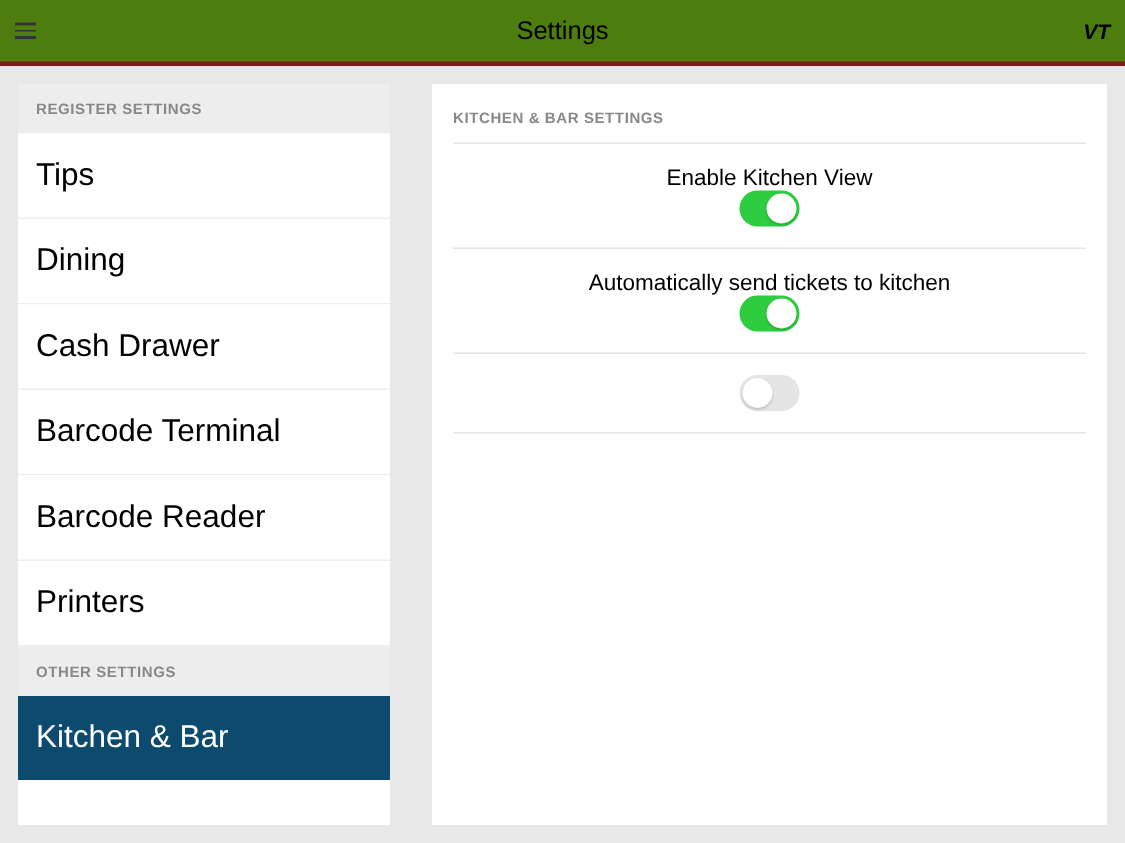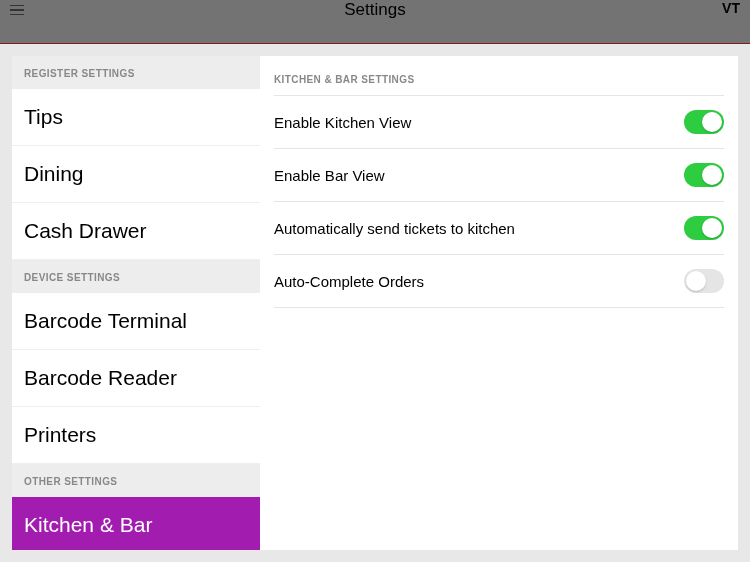--- a/index.html
+++ b/index.html
@@ -4,26 +4,27 @@
   <style>
     * { box-sizing: border-box; margin: 0; padding: 0; }
     body {
       font-family: -apple-system, BlinkMacSystemFont, "Helvetica Neue", Arial, sans-serif;
       background: #e8e8e8;
       width: 750px;
       height: 562px;
       overflow: hidden;
     }
     .header {
-      background: #737373;
+      background: #4d7c0f;
       height: 44px;
       display: flex;
+      align-items: center;
       justify-content: space-between;
       padding: 0 10px;
-      border-bottom: 1px solid #7f1d1d;
+      border-bottom: 3px solid #7f1d1d;
     }
     .menu-icon {
       width: 20px;
       height: 20px;
       display: flex;
       flex-direction: column;
       justify-content: center;
       gap: 3px;
       cursor: pointer;
     }
@@ -38,26 +39,27 @@
       font-weight: 500;
       color: #000;
       position: absolute;
       left: 50%;
       transform: translateX(-50%);
     }
     .header-right {
       font-size: 14px;
       font-weight: 600;
       color: #000;
+      font-style: italic;
     }
     .content {
       display: flex;
       height: calc(100% - 44px);
       padding: 12px;
-      gap: 0;
+      gap: 28px;
     }
     .sidebar {
       width: 248px;
       background: #fff;
       overflow-y: auto;
       display: flex;
       flex-direction: column;
     }
     .section-header {
       background: #ededed;
@@ -69,39 +71,40 @@
     }
     .sidebar-item {
       padding: 16px 12px;
       font-size: 21px;
       color: #000;
       border-bottom: 1px solid #eee;
       cursor: pointer;
       background: #fff;
     }
     .sidebar-item.selected {
-      background: #a21caf;
+      background: #0c4a6e;
       color: #fff;
       border-bottom: none;
     }
     .main {
       flex: 1;
       background: #fff;
       padding: 0 14px;
     }
     .main .section-header {
       background: #fff;
       padding: 18px 0 10px 0;
     }
     .setting-row {
       display: flex;
       align-items: center;
       justify-content: space-between;
       padding: 14px 0;
       border-top: 1px solid #e5e5e5;
+      flex-direction: column;
     }
     .setting-label {
       font-size: 15px;
       color: #000;
     }
     .toggle {
       width: 40px;
       height: 24px;
       border-radius: 12px;
       position: relative;
@@ -140,49 +143,41 @@
   <div class="header-title">Settings</div>
   <div class="header-right">VT</div>
 </div>
 
 <div class="content">
   <div class="sidebar" id="sidebar">
       <div class="section-header">REGISTER SETTINGS</div>
       <div class="sidebar-item"><span>Tips</span></div>
       <div class="sidebar-item"><span>Dining</span></div>
       <div class="sidebar-item"><span>Cash Drawer</span></div>
-      <div class="section-header">DEVICE SETTINGS</div>
       <div class="sidebar-item"><span>Barcode Terminal</span></div>
       <div class="sidebar-item"><span>Barcode Reader</span></div>
       <div class="sidebar-item"><span>Printers</span></div>
       <div class="section-header">OTHER SETTINGS</div>
       <div class="sidebar-item selected"><span>Kitchen &amp; Bar</span></div>
     </div>
   <div class="main">
     <div class="section-header">KITCHEN &amp; BAR SETTINGS</div>
     <div id="settings-list">
         <div class="setting-row">
           <div class="setting-label">Enable Kitchen View</div>
           <div class="toggle on">
             <div class="knob"></div>
           </div>
         </div>
         <div class="setting-row">
-          <div class="setting-label">Enable Bar View</div>
-          <div class="toggle on">
-            <div class="knob"></div>
-          </div>
-        </div>
-        <div class="setting-row">
           <div class="setting-label">Automatically send tickets to kitchen</div>
           <div class="toggle on">
             <div class="knob"></div>
           </div>
         </div>
         <div class="setting-row">
-          <div class="setting-label">Auto-Complete Orders</div>
           <div class="toggle off">
             <div class="knob"></div>
           </div>
         </div>
       </div>
   </div>
 </div>
 
 </body></html>

